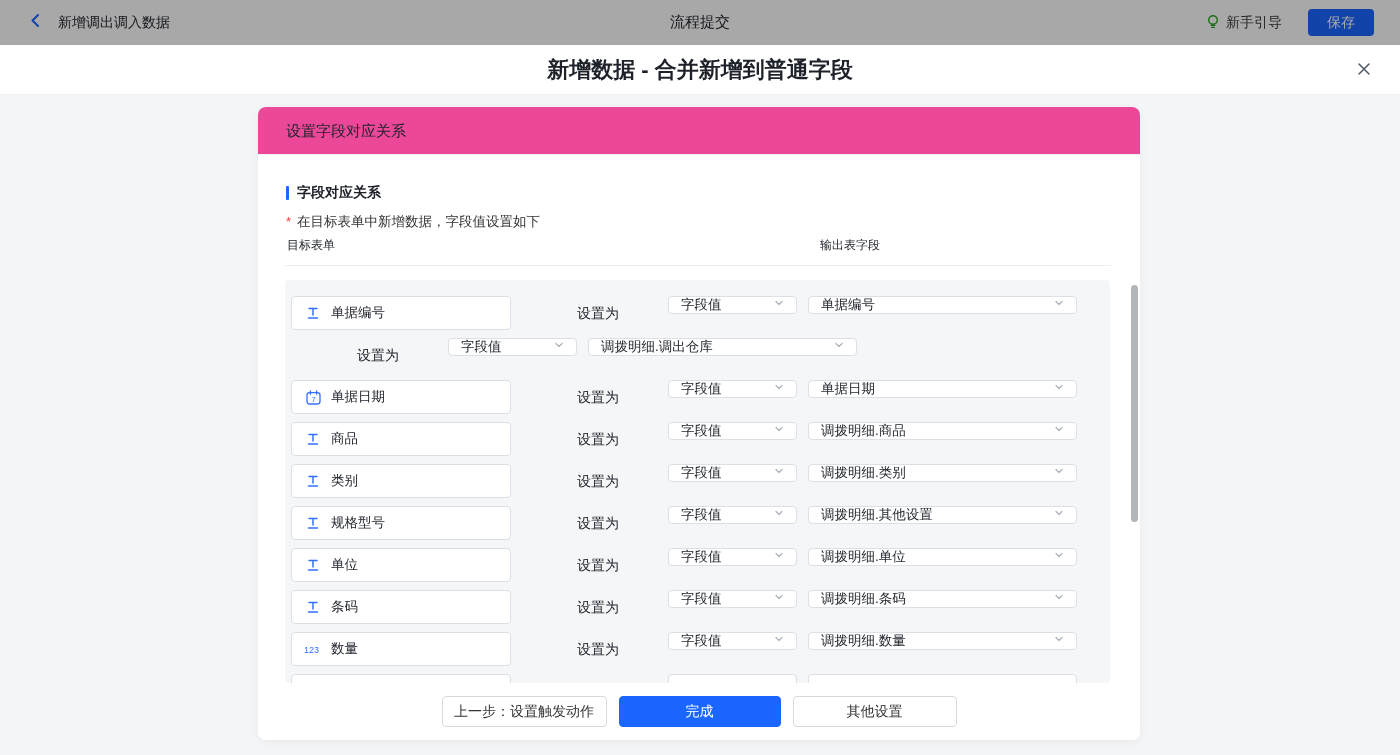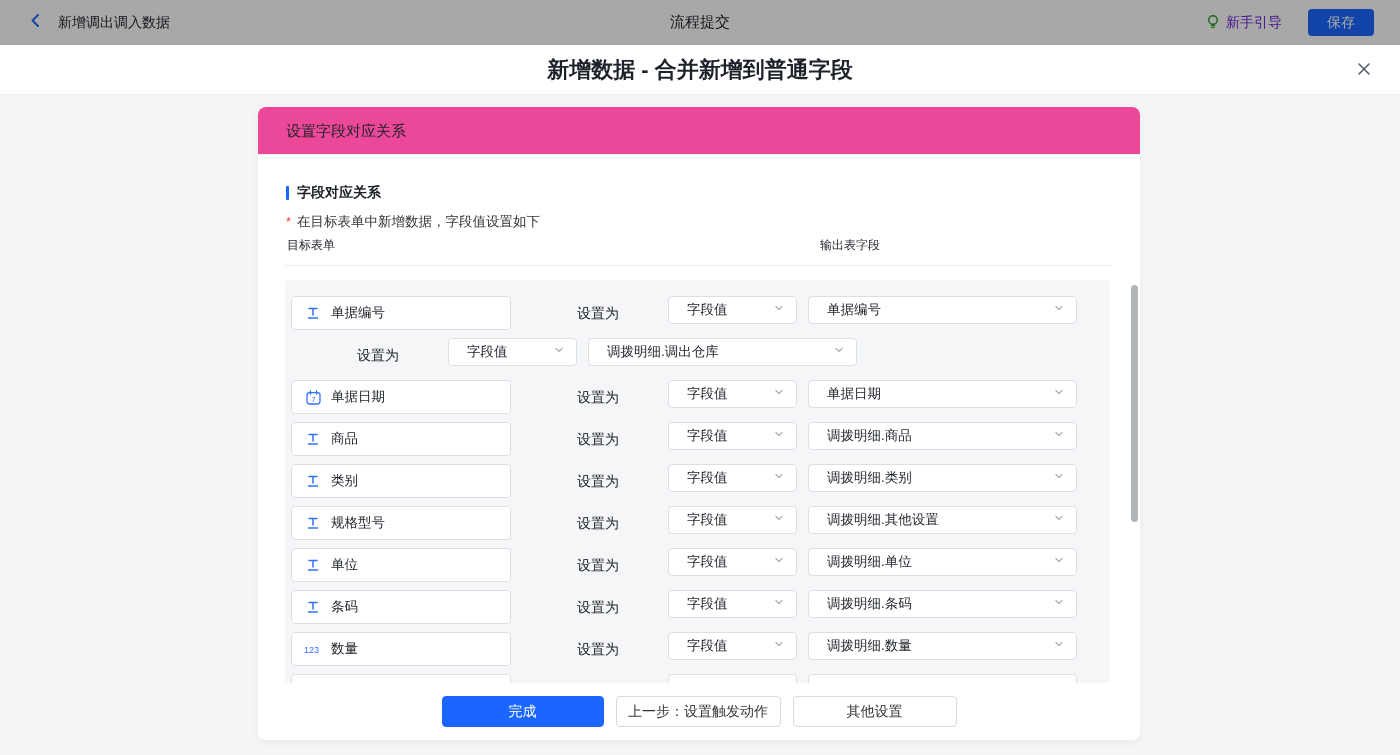--- a/index.html
+++ b/index.html
@@ -9,21 +9,21 @@
     background:#fff; position:relative; overflow:hidden;
     color:#1d2129;
   }
 
   
   .topbar { position:absolute; top:0; left:0; width:1400px; height:45px; background:#fff; }
   .topbar-left { position:absolute; left:28px; top:0; height:45px; display:flex; align-items:center; gap:15px;text-align:right; }
   .back-label { font-size:14px; color:#1d2129; }
   .topbar-center { position:absolute; left:0; right:0; top:0; height:45px; display:flex; align-items:center; justify-content:center; font-size:15px; color:#1d2129; }
   .topbar-right { position:absolute; right:26px; top:0; height:45px; display:flex; align-items:center; gap:26px; }
-  .guide { display:flex; align-items:center; gap:6px; font-size:14px; color:#6d28d9; cursor:pointer; }
+  .guide { display:flex; align-items:center; gap:6px; font-size:14px; color:#404040; cursor:pointer; }
   .save-btn { width:66px; height:27px; background:#1a66ff; border:none; border-radius:4px; color:#fff; font-size:14px; display:flex; align-items:center; justify-content:center; cursor:pointer; }
   .topbar-overlay { position:absolute; top:0; left:0; width:1400px; height:45px; background:rgba(0,0,0,0.34); z-index:5; }
 
   
   .modal { position:absolute; top:45px; left:0; width:1400px; height:710px; background:#fff; z-index:10; }
   .modal-titlebar { position:relative; height:50px; background:#fff; border-bottom:1px solid #f0f0f0; display:flex; align-items:center; justify-content:center; }
   .modal-title { font-size:22px; font-weight:bold; color:#1d2129; }
   .close-btn { position:absolute; right:24px; top:13px; width:24px; height:24px; display:flex; align-items:center; justify-content:center; cursor:pointer; background:none; border:none; }
 
   .modal-body { position:absolute; top:50px; left:0; width:1400px; height:660px; background:#f4f5f6; }
@@ -39,21 +39,21 @@
   .col-left { position:absolute; left:1px; }
   .col-right { position:absolute; left:534px; }
   .cols-divider { position:absolute; top:158px; left:27px; width:826px; border-top:1px solid #ebedf0; }
 
   
   .rows-area { position:absolute; top:173px; left:27px; width:825px; height:403px; background:#f5f6f7; border-radius:4px; overflow:hidden; padding:16px 0 0 6px; }
   .row { display:flex; align-items:flex-start; height:42px; }
   .field-box { width:220px; height:34px; background:#fff; border:1px solid #dcdfe6; border-radius:4px; display:flex; align-items:center; padding:0 12px; gap:9px; cursor:pointer; }
   .field-label { font-size:13.5px; color:#1d2129; }
   .setas { margin-left:66px; width:62px; line-height:34px; font-size:14px; color:#1d2129; }
-  .dropdown { height:28px; background:#fff; border:1px solid #dcdfe6; border-radius:4px; display:flex; align-items:center; justify-content:space-between; padding:0 10px 0 18px; cursor:pointer; }
+  .dropdown { height:18px; background:#fff; border:1px solid #dcdfe6; border-radius:4px; display:flex; align-items:center; justify-content:space-between; padding:0 10px 0 12px; cursor:pointer; }
   .type-dd { margin-left:29px; width:129px; }
   .target-dd { margin-left:11px; width:269px; }
   .dd-text { font-size:13.5px; color:#1d2129; white-space:nowrap; overflow:hidden; }
 
   .ficon { display:none; width:18px; height:16px; align-items:center; justify-content:center; flex:none; }
   .ficon.show { display:inline-flex; }
 
   
   .scroll-thumb { position:absolute; left:873px; top:178px; width:7px; height:237px; background:#b3b6b9; border-radius:4px; cursor:pointer; }
 
@@ -391,19 +391,19 @@
           <div class="field-box"></div>
           <span class="setas"></span>
           <div class="dropdown type-dd"></div>
           <div class="dropdown target-dd"></div>
         </div>
       </div>
 
       <div class="scroll-thumb"></div>
 
       <div class="card-footer">
+        <button class="btn btn-prev">上一步：设置触发动作</button>
         <button class="btn btn-done">完成</button>
-        <button class="btn btn-prev">上一步：设置触发动作</button>
         <button class="btn btn-other">其他设置</button>
       </div>
     </div>
   </div>
 </div>
 
 </body></html>

